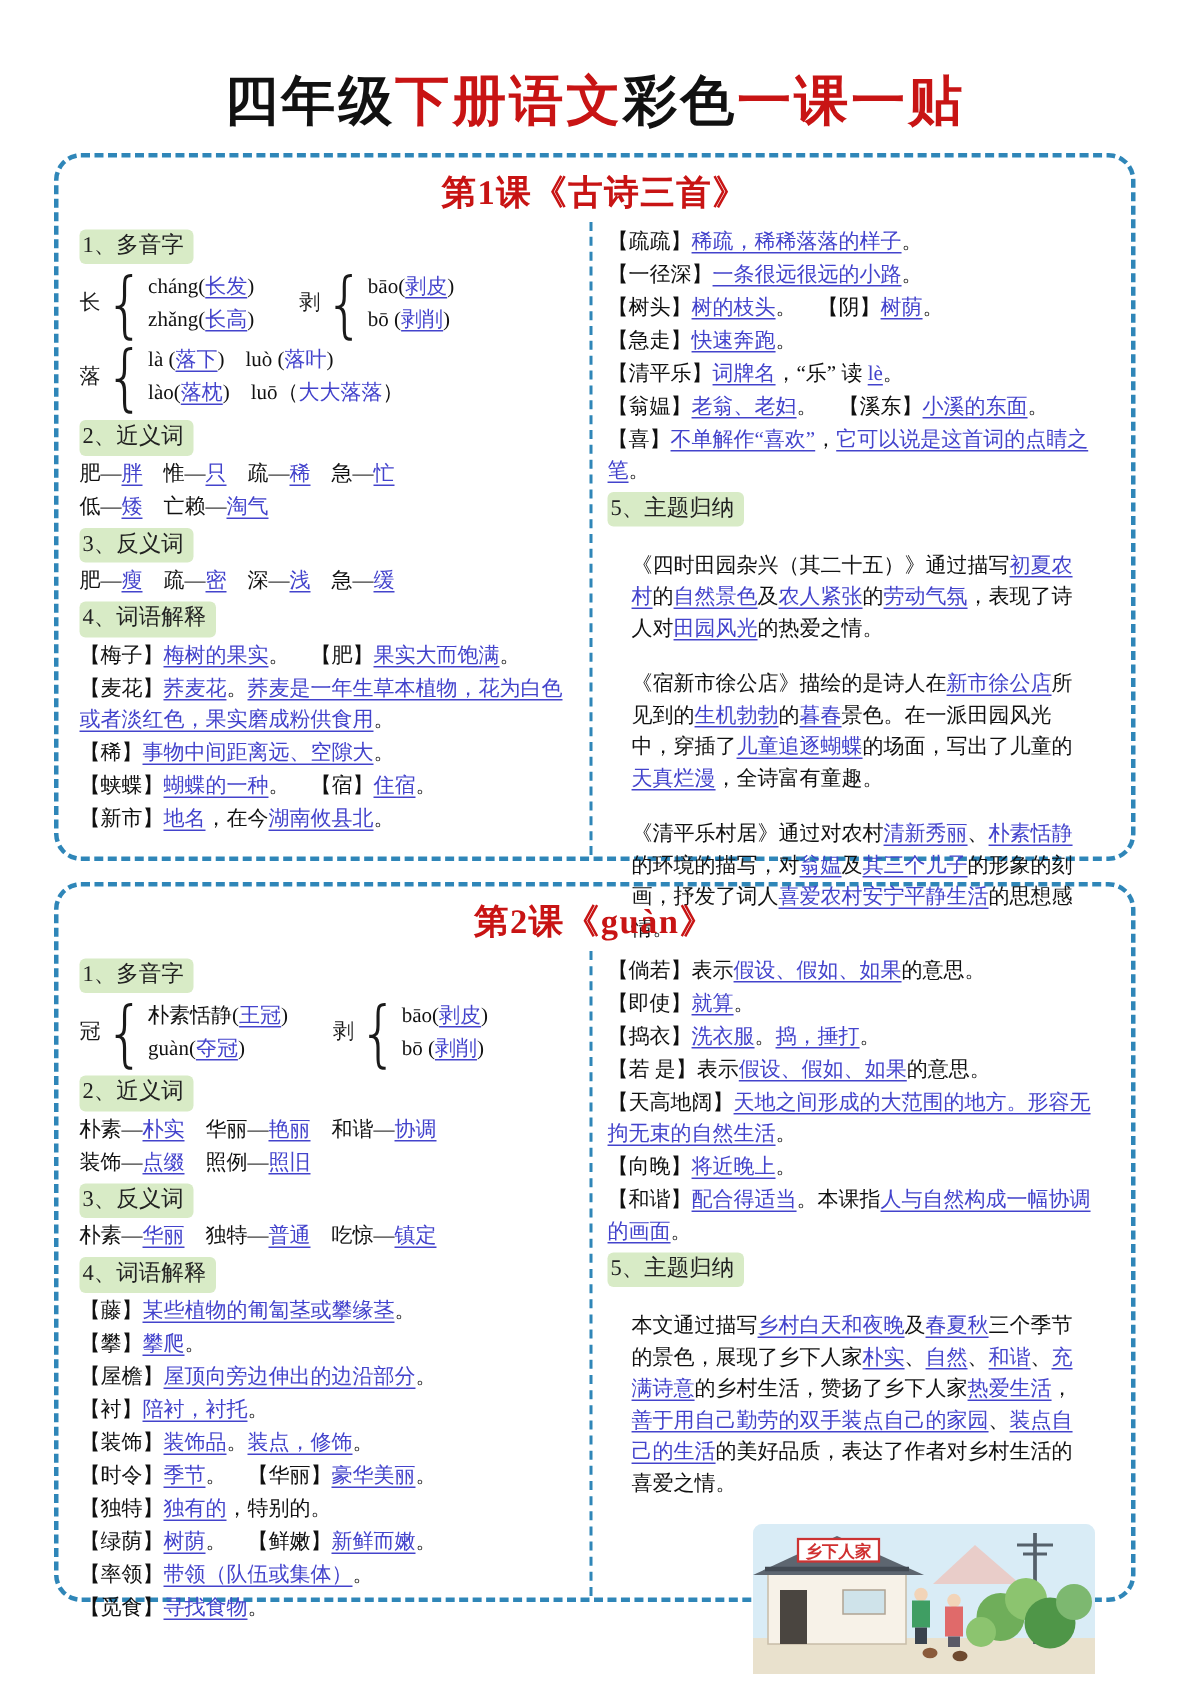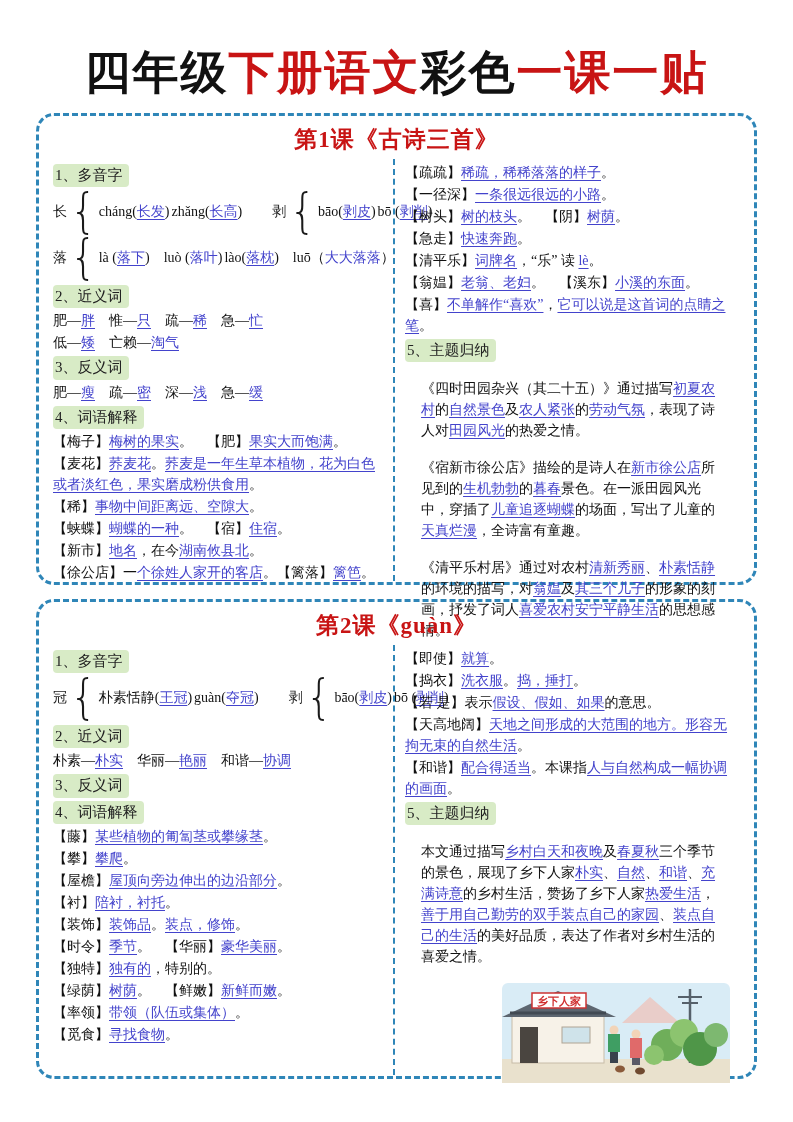--- a/index.html
+++ b/index.html
@@ -4,21 +4,21 @@
 <style>
   * { margin:0; padding:0; box-sizing:border-box; }
   html,body { background:#ffffff; }
   .page {
     position:relative; width:793px; height:1122px; margin:0 auto;
     background:#ffffff; overflow:hidden;
     font-family:"Liberation Serif","DejaVu Serif",serif;
     color:#1a1a1a;
   }
   .title {
-    text-align:center; font-size:46px; font-weight:bold;
+    text-align:center; font-size:36px; font-weight:bold;
     letter-spacing:2px; padding-top:48px; line-height:1.1;
   }
   .seg-black { color:#111111; }
   .seg-red   { color:#c81414; }
   .card {
     margin:14px 36px 0 36px;
     border:3px dashed #2f86b8; border-radius:18px;
     padding:6px 12px 8px 12px;
   }
   .card-title {
@@ -38,21 +38,21 @@
   .seg-k { color:#111111; }
   .seg-b { color:#4343cc; text-decoration:underline; text-underline-offset:3px; text-decoration-thickness:1px; }
   .seg-n { color:#4343cc; }
   .py-row { display:flex; gap:30px; margin:6px 0 8px 0; }
   .py-group { display:flex; align-items:center; }
   .py-char { font-size:14px; margin-right:1px; }
   .py-brace {
     font-family:"DejaVu Sans",sans-serif; font-size:42px; font-weight:200;
     line-height:0.9; transform:scaleY(1.15); margin:0 2px;
   }
-  .py-lines { display:flex; gap:2px; }
+  .py-lines { display:flex; flex-direction:column; gap:2px; }
   .py-line { white-space:nowrap; line-height:1.4; }
   .paras .rich-line { margin:16px; }
   .illustration { display:block; margin:4px 10px 0 auto; }
 </style>
 </head>
 <body>
 
 <div class="page">
 
   <h1 class="title"><span class="seg-black">四年级</span><span class="seg-red">下册语文</span><span class="seg-black">彩色</span><span class="seg-red">一课一贴</span></h1>
@@ -101,21 +101,20 @@
         <div>
             <div class="rich-line"><span class="seg-k">肥—</span><span class="seg-b">瘦</span><span class="seg-k">　疏—</span><span class="seg-b">密</span><span class="seg-k">　深—</span><span class="seg-b">浅</span><span class="seg-k">　急—</span><span class="seg-b">缓</span></div>
           </div>
         <div class="chip-row"><span class="chip">4、词语解释</span></div>
         <div>
             <div class="rich-line"><span class="seg-k">【梅子】</span><span class="seg-b">梅树的果实</span><span class="seg-k">。　【肥】</span><span class="seg-b">果实大而饱满</span><span class="seg-k">。</span></div>
             <div class="rich-line"><span class="seg-k">【麦花】</span><span class="seg-b">荞麦花</span><span class="seg-k">。</span><span class="seg-b">荞麦是一年生草本植物，花为白色或者淡红色，果实磨成粉供食用</span><span class="seg-k">。</span></div>
             <div class="rich-line"><span class="seg-k">【稀】</span><span class="seg-b">事物中间距离远、空隙大</span><span class="seg-k">。</span></div>
             <div class="rich-line"><span class="seg-k">【蛱蝶】</span><span class="seg-b">蝴蝶的一种</span><span class="seg-k">。　【宿】</span><span class="seg-b">住宿</span><span class="seg-k">。</span></div>
             <div class="rich-line"><span class="seg-k">【新市】</span><span class="seg-b">地名</span><span class="seg-k">，在今</span><span class="seg-b">湖南攸县北</span><span class="seg-k">。</span></div>
-            <div class="rich-line"><span class="seg-k">【徐公店】一</span><span class="seg-b">个徐姓人家开的客店</span><span class="seg-k">。【篱落】</span><span class="seg-b">篱笆</span><span class="seg-k">。</span></div>
           </div>
       </div>
       <div class="col col-right">
         <div>
             <div class="rich-line"><span class="seg-k">【疏疏】</span><span class="seg-b">稀疏，稀稀落落的样子</span><span class="seg-k">。</span></div>
             <div class="rich-line"><span class="seg-k">【一径深】</span><span class="seg-b">一条很远很远的小路</span><span class="seg-k">。</span></div>
             <div class="rich-line"><span class="seg-k">【树头】</span><span class="seg-b">树的枝头</span><span class="seg-k">。　【阴】</span><span class="seg-b">树荫</span><span class="seg-k">。</span></div>
             <div class="rich-line"><span class="seg-k">【急走】</span><span class="seg-b">快速奔跑</span><span class="seg-k">。</span></div>
             <div class="rich-line"><span class="seg-k">【清平乐】</span><span class="seg-b">词牌名</span><span class="seg-k">，“乐” 读 </span><span class="seg-b">lè</span><span class="seg-k">。</span></div>
             <div class="rich-line"><span class="seg-k">【翁媪】</span><span class="seg-b">老翁、老妇</span><span class="seg-k">。　【溪东】</span><span class="seg-b">小溪的东面</span><span class="seg-k">。</span></div>
@@ -152,42 +151,48 @@
                 <div class="py-lines">
                   <div class="py-line"><span class="seg-k">bāo(</span><span class="seg-b">剥皮</span><span class="seg-k">)</span></div>
                   <div class="py-line"><span class="seg-k">bō (</span><span class="seg-b">剥削</span><span class="seg-k">)</span></div>
                 </div>
               </div>
             </div>
           </div>
         <div class="chip-row"><span class="chip">2、近义词</span></div>
         <div>
             <div class="rich-line"><span class="seg-k">朴素—</span><span class="seg-b">朴实</span><span class="seg-k">　华丽—</span><span class="seg-b">艳丽</span><span class="seg-k">　和谐—</span><span class="seg-b">协调</span></div>
+            <div class="rich-line"><span class="seg-k">装饰—</span><span class="seg-b">点缀</span><span class="seg-k">　照例—</span><span class="seg-b">照旧</span></div>
           </div>
         <div class="chip-row"><span class="chip">3、反义词</span></div>
+        <div>
+            <div class="rich-line"><span class="seg-k">朴素—</span><span class="seg-b">华丽</span><span class="seg-k">　独特—</span><span class="seg-b">普通</span><span class="seg-k">　吃惊—</span><span class="seg-b">镇定</span></div>
+          </div>
         <div class="chip-row"><span class="chip">4、词语解释</span></div>
         <div>
             <div class="rich-line"><span class="seg-k">【藤】</span><span class="seg-b">某些植物的匍匐茎或攀缘茎</span><span class="seg-k">。</span></div>
             <div class="rich-line"><span class="seg-k">【攀】</span><span class="seg-b">攀爬</span><span class="seg-k">。</span></div>
             <div class="rich-line"><span class="seg-k">【屋檐】</span><span class="seg-b">屋顶向旁边伸出的边沿部分</span><span class="seg-k">。</span></div>
             <div class="rich-line"><span class="seg-k">【衬】</span><span class="seg-b">陪衬，衬托</span><span class="seg-k">。</span></div>
             <div class="rich-line"><span class="seg-k">【装饰】</span><span class="seg-b">装饰品</span><span class="seg-k">。</span><span class="seg-b">装点，修饰</span><span class="seg-k">。</span></div>
             <div class="rich-line"><span class="seg-k">【时令】</span><span class="seg-b">季节</span><span class="seg-k">。　【华丽】</span><span class="seg-b">豪华美丽</span><span class="seg-k">。</span></div>
             <div class="rich-line"><span class="seg-k">【独特】</span><span class="seg-b">独有的</span><span class="seg-k">，特别的。</span></div>
             <div class="rich-line"><span class="seg-k">【绿荫】</span><span class="seg-b">树荫</span><span class="seg-k">。　【鲜嫩】</span><span class="seg-b">新鲜而嫩</span><span class="seg-k">。</span></div>
             <div class="rich-line"><span class="seg-k">【率领】</span><span class="seg-b">带领（队伍或集体）</span><span class="seg-k">。</span></div>
             <div class="rich-line"><span class="seg-k">【觅食】</span><span class="seg-b">寻找食物</span><span class="seg-k">。</span></div>
           </div>
       </div>
       <div class="col col-right">
         <div>
+            <div class="rich-line"><span class="seg-k">【倘若】表示</span><span class="seg-b">假设、假如、如果</span><span class="seg-k">的意思。</span></div>
             <div class="rich-line"><span class="seg-k">【即使】</span><span class="seg-b">就算</span><span class="seg-k">。</span></div>
             <div class="rich-line"><span class="seg-k">【捣衣】</span><span class="seg-b">洗衣服</span><span class="seg-k">。</span><span class="seg-b">捣，捶打</span><span class="seg-k">。</span></div>
             <div class="rich-line"><span class="seg-k">【若 是】表示</span><span class="seg-b">假设、假如、如果</span><span class="seg-k">的意思。</span></div>
             <div class="rich-line"><span class="seg-k">【天高地阔】</span><span class="seg-b">天地之间形成的大范围的地方。形容无拘无束的自然生活</span><span class="seg-k">。</span></div>
+            <div class="rich-line"><span class="seg-k">【向晚】</span><span class="seg-b">将近晚上</span><span class="seg-k">。</span></div>
             <div class="rich-line"><span class="seg-k">【和谐】</span><span class="seg-b">配合得适当</span><span class="seg-k">。本课指</span><span class="seg-b">人与自然构成一幅协调的画面</span><span class="seg-k">。</span></div>
           </div>
         <div class="chip-row"><span class="chip">5、主题归纳</span></div>
         <div class="paras">
             <div class="rich-line"><span class="seg-k">本文通过描写</span><span class="seg-b">乡村白天和夜晚</span><span class="seg-k">及</span><span class="seg-b">春夏秋</span><span class="seg-k">三个季节的景色，展现了乡下人家</span><span class="seg-b">朴实</span><span class="seg-k">、</span><span class="seg-b">自然</span><span class="seg-k">、</span><span class="seg-b">和谐</span><span class="seg-k">、</span><span class="seg-b">充满诗意</span><span class="seg-k">的乡村生活，赞扬了乡下人家</span><span class="seg-b">热爱生活</span><span class="seg-k">，</span><span class="seg-b">善于用自己勤劳的双手装点自己的家园</span><span class="seg-k">、</span><span class="seg-b">装点自己的生活</span><span class="seg-k">的美好品质，表达了作者对乡村生活的喜爱之情。</span></div>
           </div>
 
         <svg class="illustration" width="228" height="100" viewBox="0 0 228 100">
           <rect x="0" y="0" width="228" height="100" rx="6" fill="#d9ecf6"></rect>
           <polygon points="120,40 148,14 178,40" fill="#e9cdc9"></polygon>

